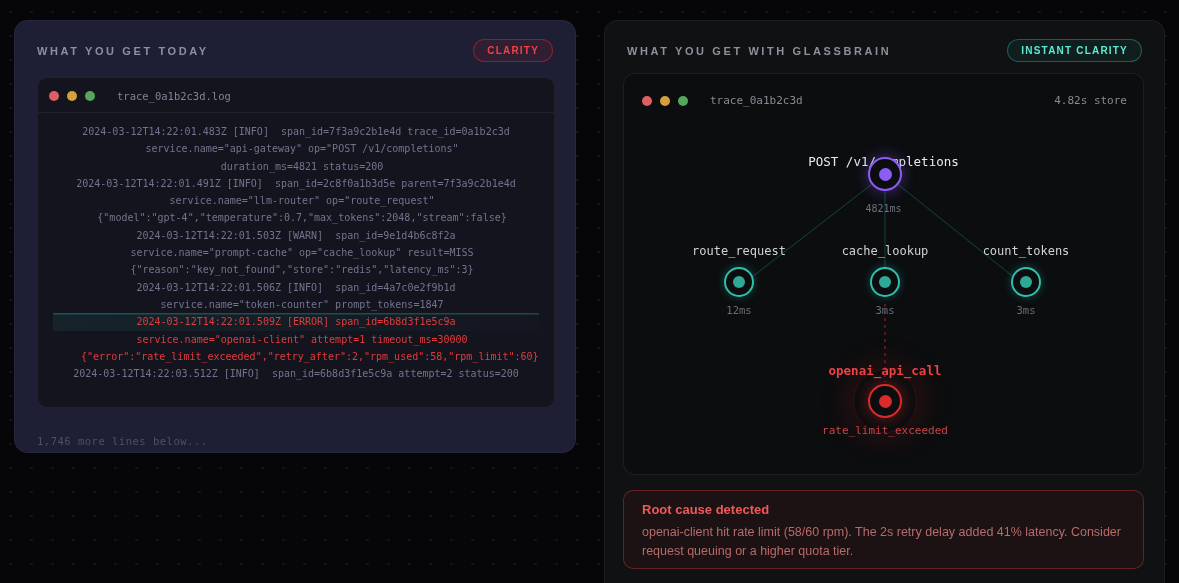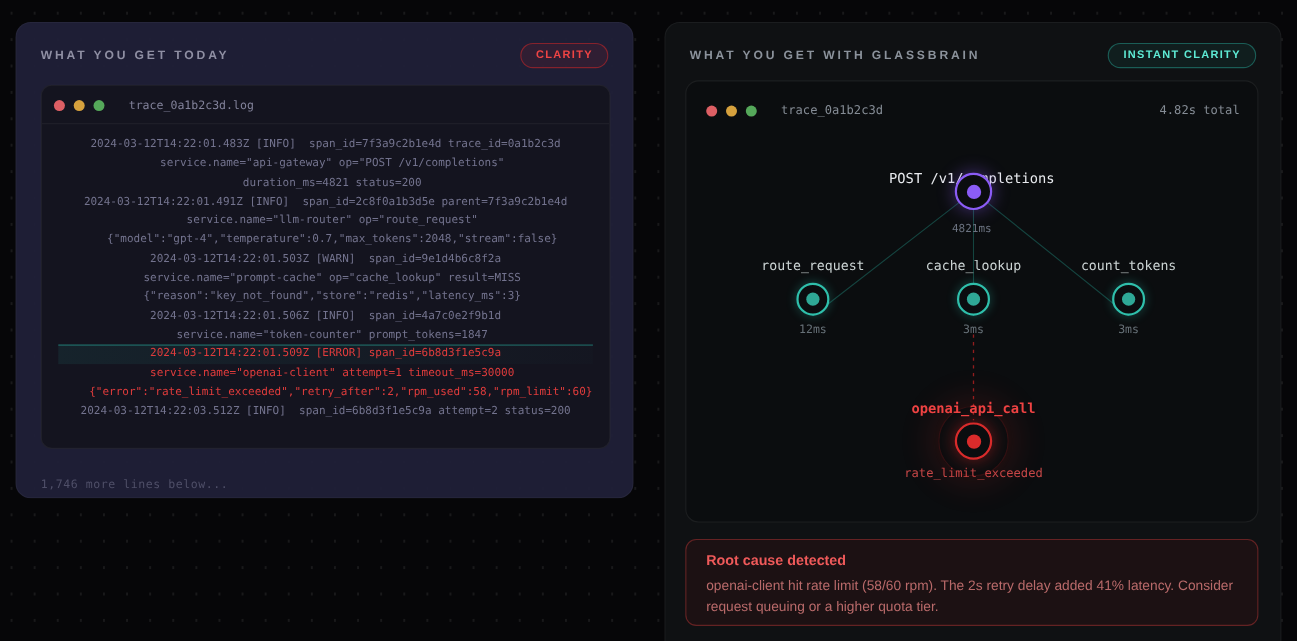--- a/index.html
+++ b/index.html
@@ -79,21 +79,21 @@
   .node.teal{ position:relative; margin:0 auto; width:30px; height:30px; border:2px solid #2fbfab; box-shadow:0 0 10px rgba(45,212,191,0.30); }
   .node.teal .core{ width:12px; height:12px; background:#2fa896; }
   .node.errred{ position:relative; margin:0 auto; width:34px; height:34px; border:2.5px solid #d92b2b; box-shadow:0 0 16px rgba(220,38,38,0.50); }
   .node.errred .core{ width:13px; height:13px; background:#d92b2b; }
   .node.errred::after{
     content:""; position:absolute; inset:-17px; border-radius:50%;
     border:1px solid rgba(220,38,38,0.18);
     box-shadow:0 0 28px 10px rgba(220,38,38,0.12);
   }
 
-  .child-col{ position:absolute; top:160px; width:180px; text-align:center; }
+  .child-col{ position:absolute; top:170px; width:180px; text-align:center; }
   .child-col .clabel{ font-family:"DejaVu Sans Mono", monospace; font-size:12px; color:#ccd4d4; display:block; margin-bottom:9px; }
   .child-col .cms{ font-family:"DejaVu Sans Mono", monospace; font-size:10.5px; color:#667077; display:block; margin-top:7px;text-align:center; }
   .col-0{ left:25px; } .col-1{ left:171px; } .col-2{ left:312px; }
 
   .err-col{ position:absolute; top:289px; left:171px; width:180px; text-align:center; }
   .err-col .elabel{ font-family:"DejaVu Sans Mono", monospace; font-size:12.5px; font-weight:bold; color:#ef4444; display:block; margin-bottom:6px; }
   .err-col .esub{ font-family:"DejaVu Sans Mono", monospace; font-size:11px; color:#c64848; display:block; margin-top:6px; }
 
   .rootcause{
     position:absolute; left:18px; top:469px; width:521px; height:79px;
@@ -148,21 +148,21 @@
       <h2>WHAT YOU GET WITH GLASSBRAIN</h2>
       <span class="badge teal">INSTANT CLARITY</span>
     </div>
 
     <div class="tracewin">
       <div class="trace-head">
         <span class="dot r"></span>
         <span class="dot y"></span>
         <span class="dot g"></span>
         <span class="trace-title">trace_0a1b2c3d</span>
-        <span class="trace-total">4.82s total</span>
+        <span class="trace-total">4.82s store</span>
       </div>
 
       <div class="viz">
         <svg width="521" height="402" viewBox="0 0 521 402">
           <line x1="261" y1="100" x2="115" y2="213" stroke="rgba(45,212,191,0.28)" stroke-width="1"></line>
           <line x1="261" y1="100" x2="261" y2="213" stroke="rgba(45,212,191,0.28)" stroke-width="1"></line>
           <line x1="261" y1="100" x2="402" y2="213" stroke="rgba(45,212,191,0.28)" stroke-width="1"></line>
           <line x1="261" y1="230" x2="261" y2="308" stroke="rgba(220,38,38,0.65)" stroke-width="1.2" stroke-dasharray="3 4"></line>
         </svg>
 

